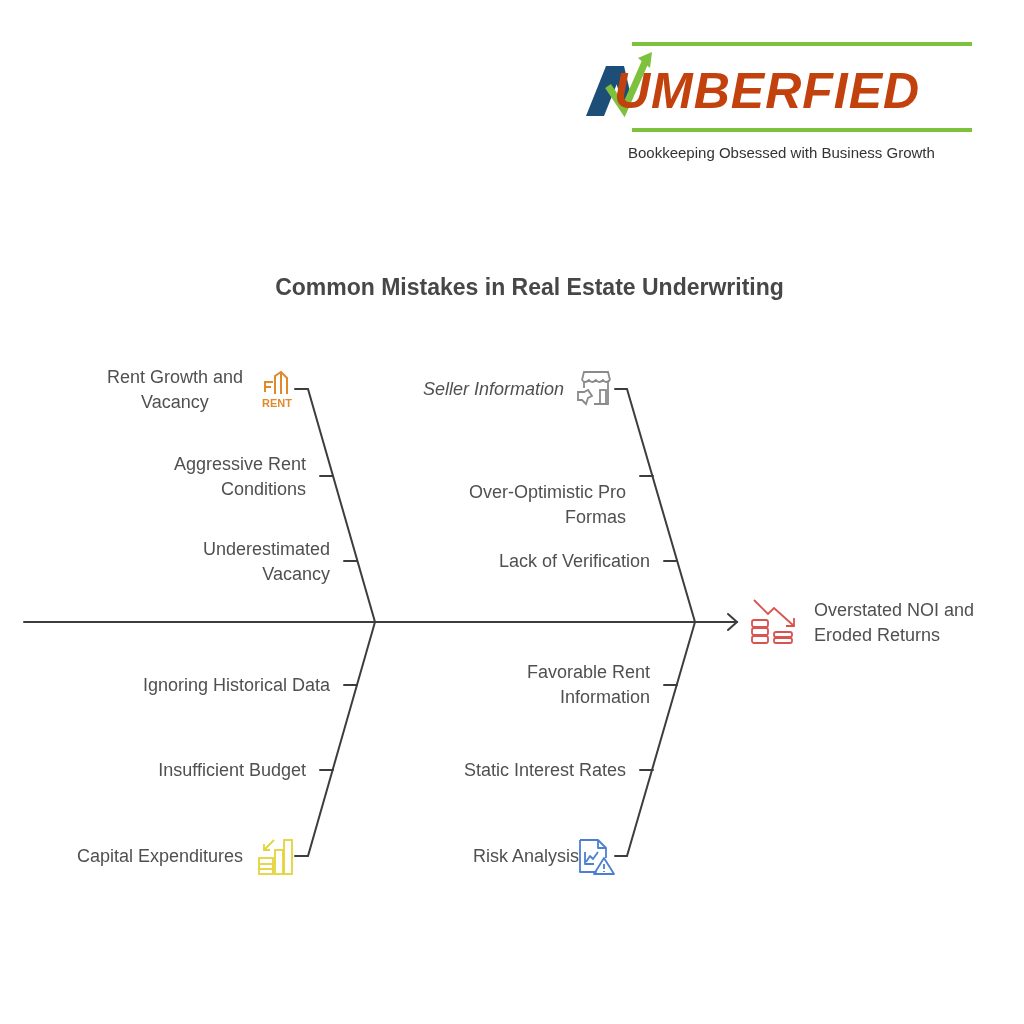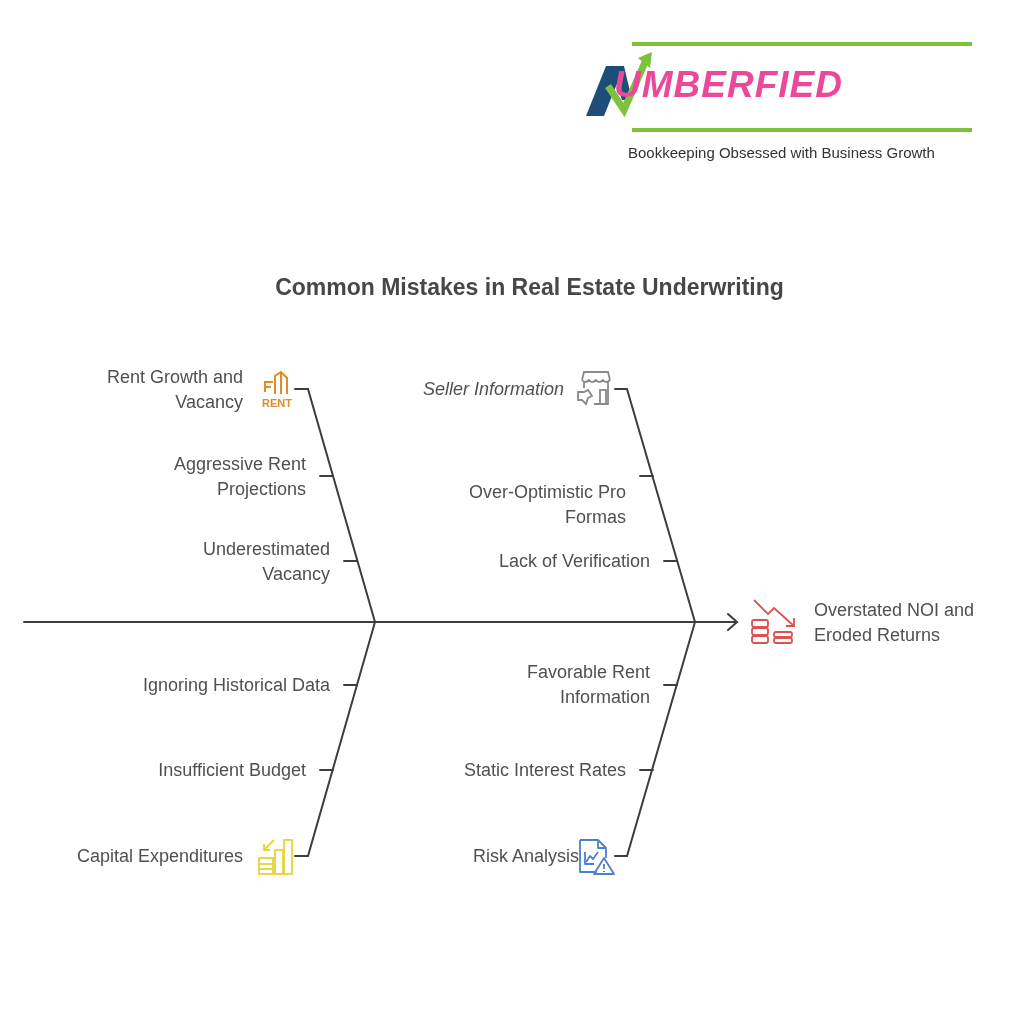--- a/index.html
+++ b/index.html
@@ -1,19 +1,19 @@
 <!DOCTYPE html>
 <html><head>
 <meta charset="utf-8">
 <style>
   html,body{margin:0;padding:0;background:#ffffff;}
   body{width:1024px;height:1024px;position:relative;overflow:hidden;font-family:"Liberation Sans",sans-serif;color:#4a4a4a;}
   .abs{position:absolute;}
   .logo-bar{position:absolute;height:4px;background:#7dc13c;}
-  .logo-word{position:absolute;left:614px;top:66px;font-family:"Liberation Sans",sans-serif;font-weight:bold;font-style:italic;font-size:37px;letter-spacing:1px;color:#ec4899;line-height:1;}
+  .logo-word{position:absolute;left:614px;top:66px;font-family:"Liberation Sans",sans-serif;font-weight:bold;font-style:italic;font-size:50px;letter-spacing:1px;color:#c2410c;line-height:1;}
   .tagline{position:absolute;left:628px;top:144px;font-size:15px;color:#333;white-space:nowrap;}
   .title{position:absolute;left:0;width:1059px;top:274px;text-align:center;font-weight:bold;font-size:23px;color:#474747;}
   .lbl{position:absolute;font-size:18px;line-height:25px;color:#505050;text-align:right;white-space:nowrap;}
   .lbl.left{text-align:left;}
   svg.diagram{position:absolute;left:0;top:0;}
 </style>
 </head>
 <body>
 
 <div>
@@ -48,36 +48,36 @@
     <polyline points="375,622 308,856 295,856"></polyline>
     <line x1="344" y1="685" x2="357" y2="685"></line>
     <line x1="320" y1="770" x2="333" y2="770"></line>
 
     <polyline points="695,622 627,856 615,856"></polyline>
     <line x1="664" y1="685" x2="677" y2="685"></line>
     <line x1="640" y1="770" x2="653" y2="770"></line>
   </g>
 </svg>
 
-<div class="lbl" style="right:781px;top:365px;">
+<div class="lbl" style="right:781px;top:365px;text-align:center;">
   <div>Rent Growth and</div>
   <div>Vacancy</div>
 </div>
 <svg class="abs" style="left:261px;top:370px;" width="32" height="40" viewBox="0 0 32 40">
   <g stroke="#e08a2c" stroke-width="2" fill="none">
     <polyline points="4,22 4,12 12,12"></polyline>
       <line x1="4" y1="17" x2="10" y2="17"></line>
     <polyline points="14,24 14,6 20,2 26,8 26,24"></polyline>
       <line x1="20" y1="2" x2="20" y2="24"></line>
   </g>
   <text x="1" y="37" font-family="Liberation Sans, sans-serif" font-weight="bold" font-size="11" fill="#e08a2c">RENT</text>
 </svg>
 <div class="lbl" style="right:718px;top:452px;">
   <div>Aggressive Rent</div>
-  <div>Projections</div>
+  <div>Conditions</div>
 </div>
 <div class="lbl" style="right:694px;top:537px;">
   <div>Underestimated</div>
   <div>Vacancy</div>
 </div>
 
 <div class="lbl" style="right:460px;top:377px;font-style:italic;">
   <div>Seller Information</div>
 </div>
 <svg class="abs" style="left:576px;top:370px;" width="40" height="36" viewBox="0 0 40 36">

